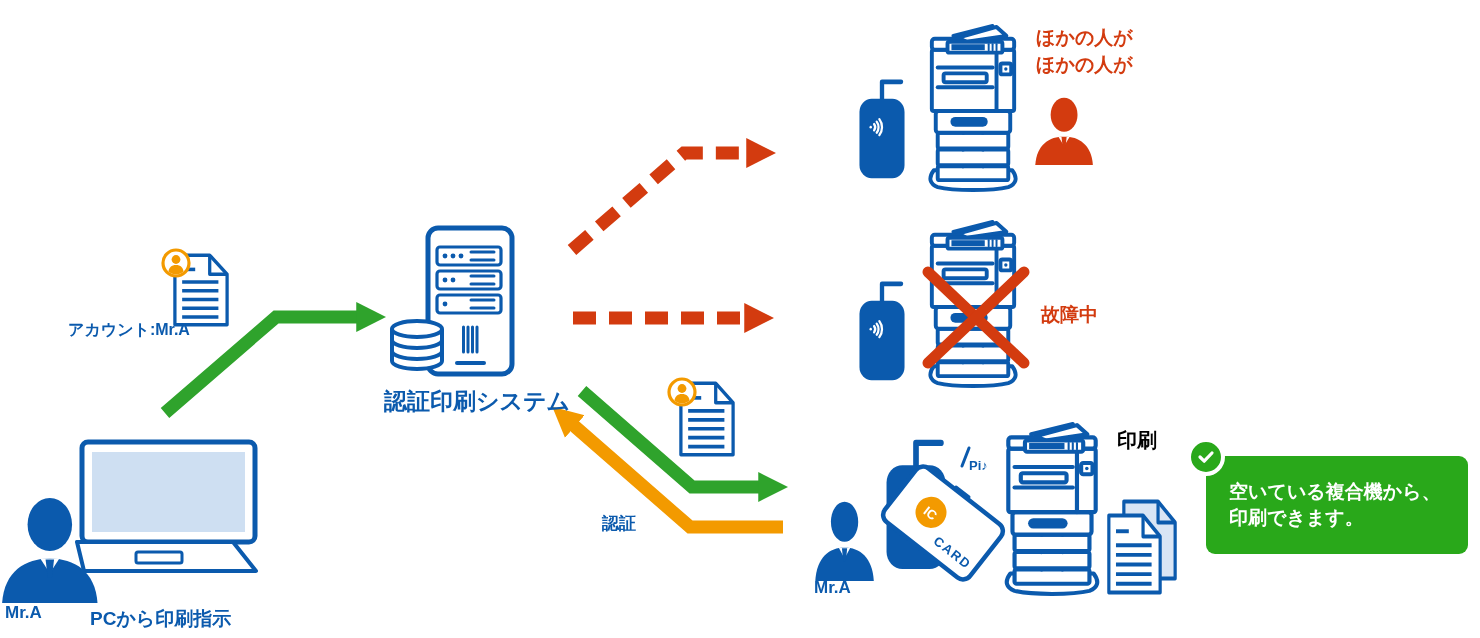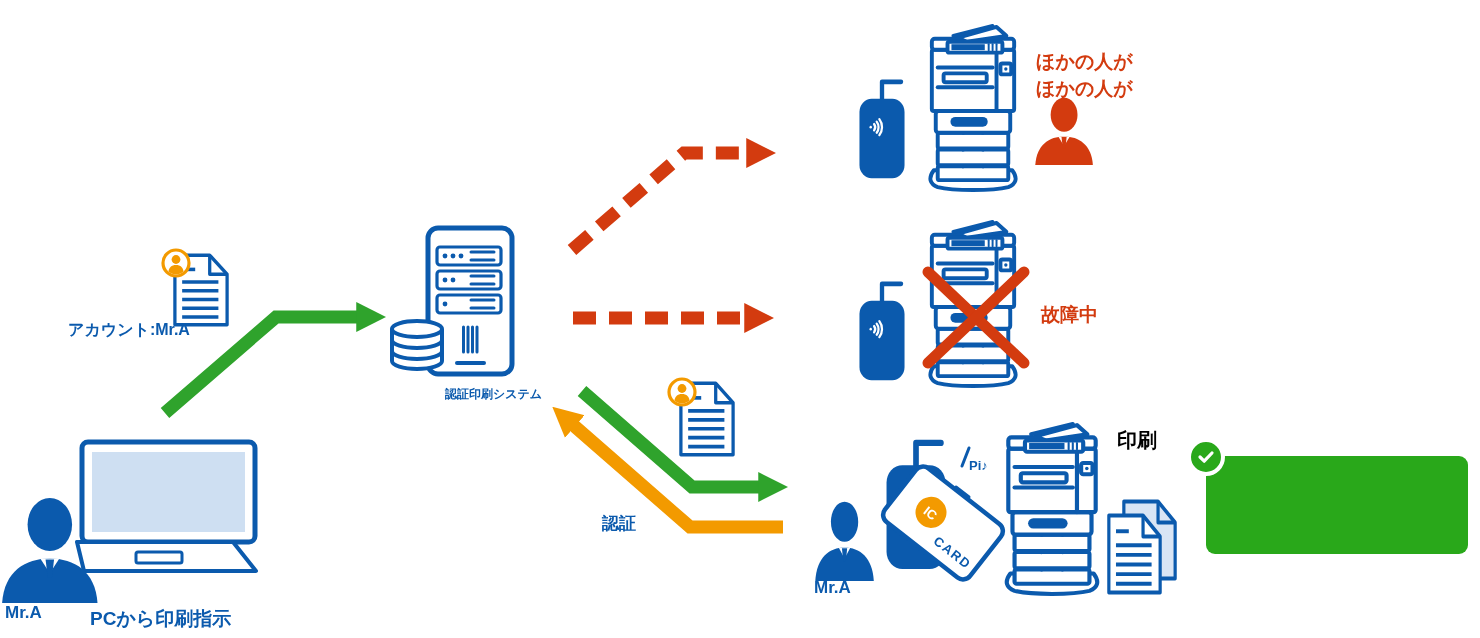--- a/index.html
+++ b/index.html
@@ -7,22 +7,22 @@
   body{font-family:"Liberation Sans","DejaVu Sans",sans-serif}
   .stage{position:relative;width:1480px;height:638px;background:#fff;overflow:hidden}
   .scene{position:absolute;left:0;top:0}
   .lbl{position:absolute;font-weight:bold;white-space:nowrap}
   .blue{color:#0B5AAD}
   .red{color:#D33B0F}
   .green{color:#000000}
   .lbl-mra-pc{left:5px;top:603px;font-size:17px}
   .lbl-pc-caption{left:90px;top:606px;font-size:19px}
   .lbl-account{left:68px;top:320px;font-size:16px}
-  .lbl-server{left:384px;top:386px;width:158px;text-align:right;font-size:12px}
-  .lbl-busy{left:1036px;top:48px;font-size:19px;line-height:27px}
+  .lbl-server{left:384px;top:386px;width:158px;text-align:left;font-size:23px}
+  .lbl-busy{left:1036px;top:24px;font-size:19px;line-height:27px}
   .lbl-broken{left:1041px;top:302px;font-size:19px}
   .lbl-auth{left:602px;top:512px;font-size:17px}
   .lbl-print{left:1117px;top:427px;font-size:20px}
   .lbl-mra-card{left:814px;top:578px;font-size:17px}
   .lbl-pi{left:969px;top:458px;font-size:13px}
   .callout{position:absolute;left:1206px;top:456px;width:262px;height:98px;background:#29A81A;border-radius:9px;color:#fff}
   .callout-badge{position:absolute;left:-19px;top:-18px;width:38px;height:38px;background:#29A81A;border:4px solid #fff;border-radius:50%;display:flex;align-items:center;justify-content:center}
   .callout-text{padding:23px 0 0 23px;font-size:19px;font-weight:bold;line-height:26px}
 </style>
 </head>
@@ -239,15 +239,19 @@
   <div class="lbl green lbl-print">印刷</div>
   <div class="lbl blue lbl-mra-card">Mr.A</div>
   <div class="lbl blue lbl-pi">Pi♪</div>
 
   <div class="callout">
     <div class="callout-badge">
       <svg width="20" height="20" viewBox="0 0 20 20">
         <path d="M4,10 l4.2,4.2 L16,6" fill="none" stroke="#fff" stroke-width="3.2" stroke-linecap="round" stroke-linejoin="round"></path>
       </svg>
     </div>
+    <div class="callout-text">
+      <div>空いている複合機から、</div>
+      <div>印刷できます。</div>
+    </div>
   </div>
 
 </div>
 
 </body></html>

